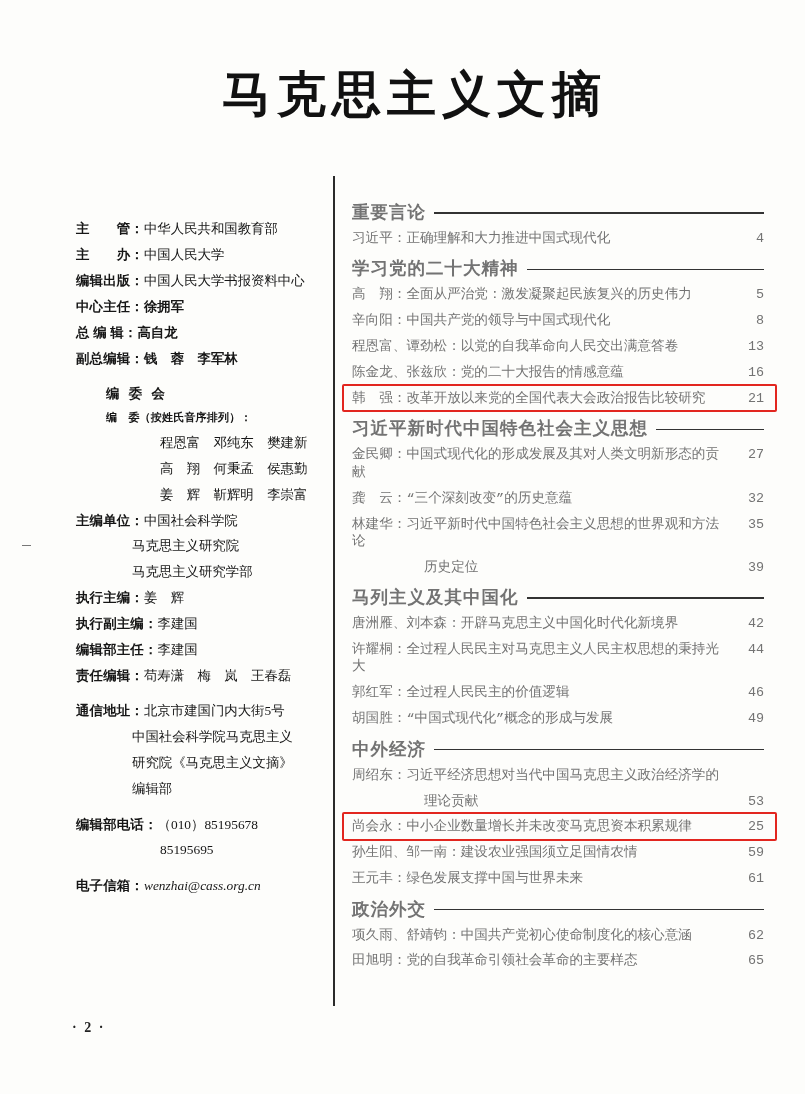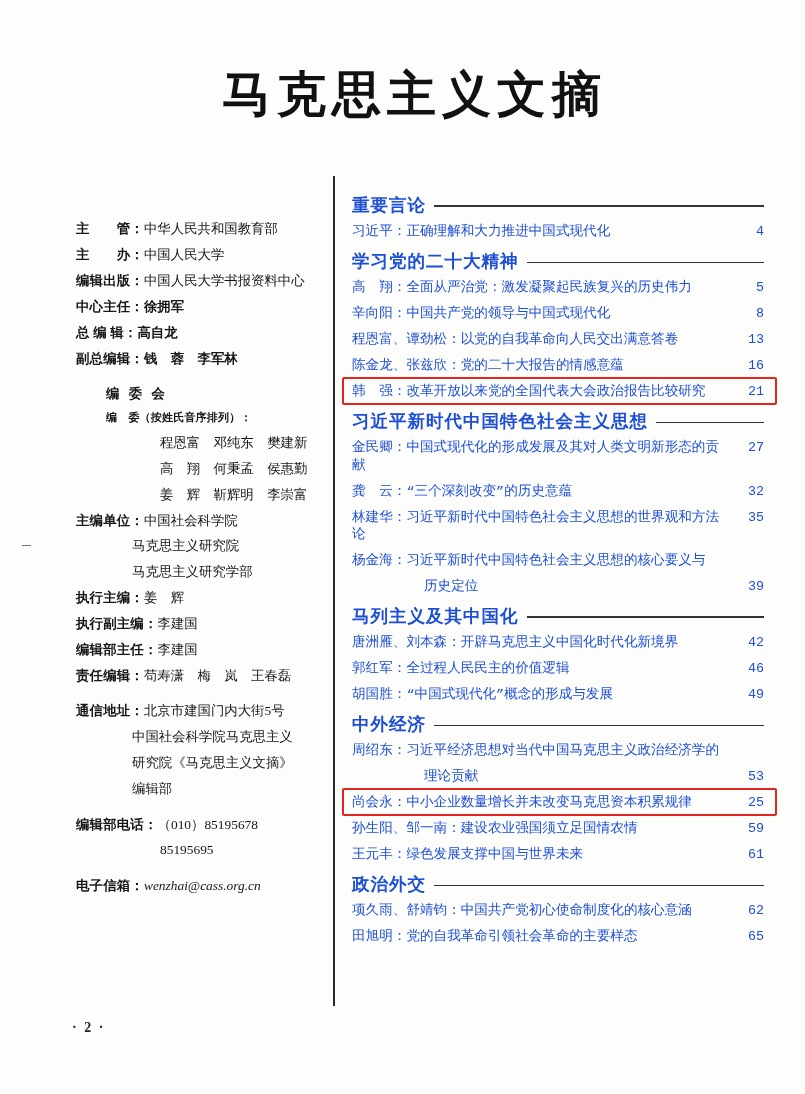--- a/index.html
+++ b/index.html
@@ -77,24 +77,24 @@
   .left-col .sect-title {
     font-weight: bold;
     letter-spacing: 3px;
     margin-bottom: 12px;
   }
 
   
   .toc {
     position: absolute;
     left: 352px;
-    top: 184px;
+    top: 191px;
     width: 412px;
     font-size: 13.6px;
-    color: #1d4ed8;
+    color: #737373;
   }
   .sec-head {
     display: flex;
     align-items: center;
     margin: 9px 0 6px 0;
   }
   .sec-head .t {
     font-weight: bold;
     font-size: 17.5px;
     letter-spacing: 1px;
@@ -317,38 +317,38 @@
       <span class="pg">27</span>
     </div>
     <div class="entry">
       <span class="txt"><span class="author">龚　云：</span><span>“三个深刻改变”的历史意蕴</span></span>
       <span class="pg">32</span>
     </div>
     <div class="entry">
       <span class="txt"><span class="author">林建华：</span><span>习近平新时代中国特色社会主义思想的世界观和方法论</span></span>
       <span class="pg">35</span>
     </div>
-    <div class="entry">
-      <span class="txt"><span class="author">杨金海：</span><span>习近平新时代中国特色社会主义思想的核心要义与</span></span>
-      <span class="pg"></span>
-    </div>
     <div class="entry cont">
       <span class="txt"><span>历史定位</span></span>
       <span class="pg">39</span>
     </div>
 
     <div class="sec-head">
       <span class="t">马列主义及其中国化</span>
       <span class="rule"></span>
     </div>
     <div class="entry">
       <span class="txt"><span class="author">唐洲雁、刘本森：</span><span>开辟马克思主义中国化时代化新境界</span></span>
       <span class="pg">42</span>
     </div>
     <div class="entry">
+      <span class="txt"><span class="author">许耀桐：</span><span>全过程人民民主对马克思主义人民主权思想的秉持光大</span></span>
+      <span class="pg">44</span>
+    </div>
+    <div class="entry">
       <span class="txt"><span class="author">郭红军：</span><span>全过程人民民主的价值逻辑</span></span>
       <span class="pg">46</span>
     </div>
     <div class="entry">
       <span class="txt"><span class="author">胡国胜：</span><span>“中国式现代化”概念的形成与发展</span></span>
       <span class="pg">49</span>
     </div>
 
     <div class="sec-head">
       <span class="t">中外经济</span>

